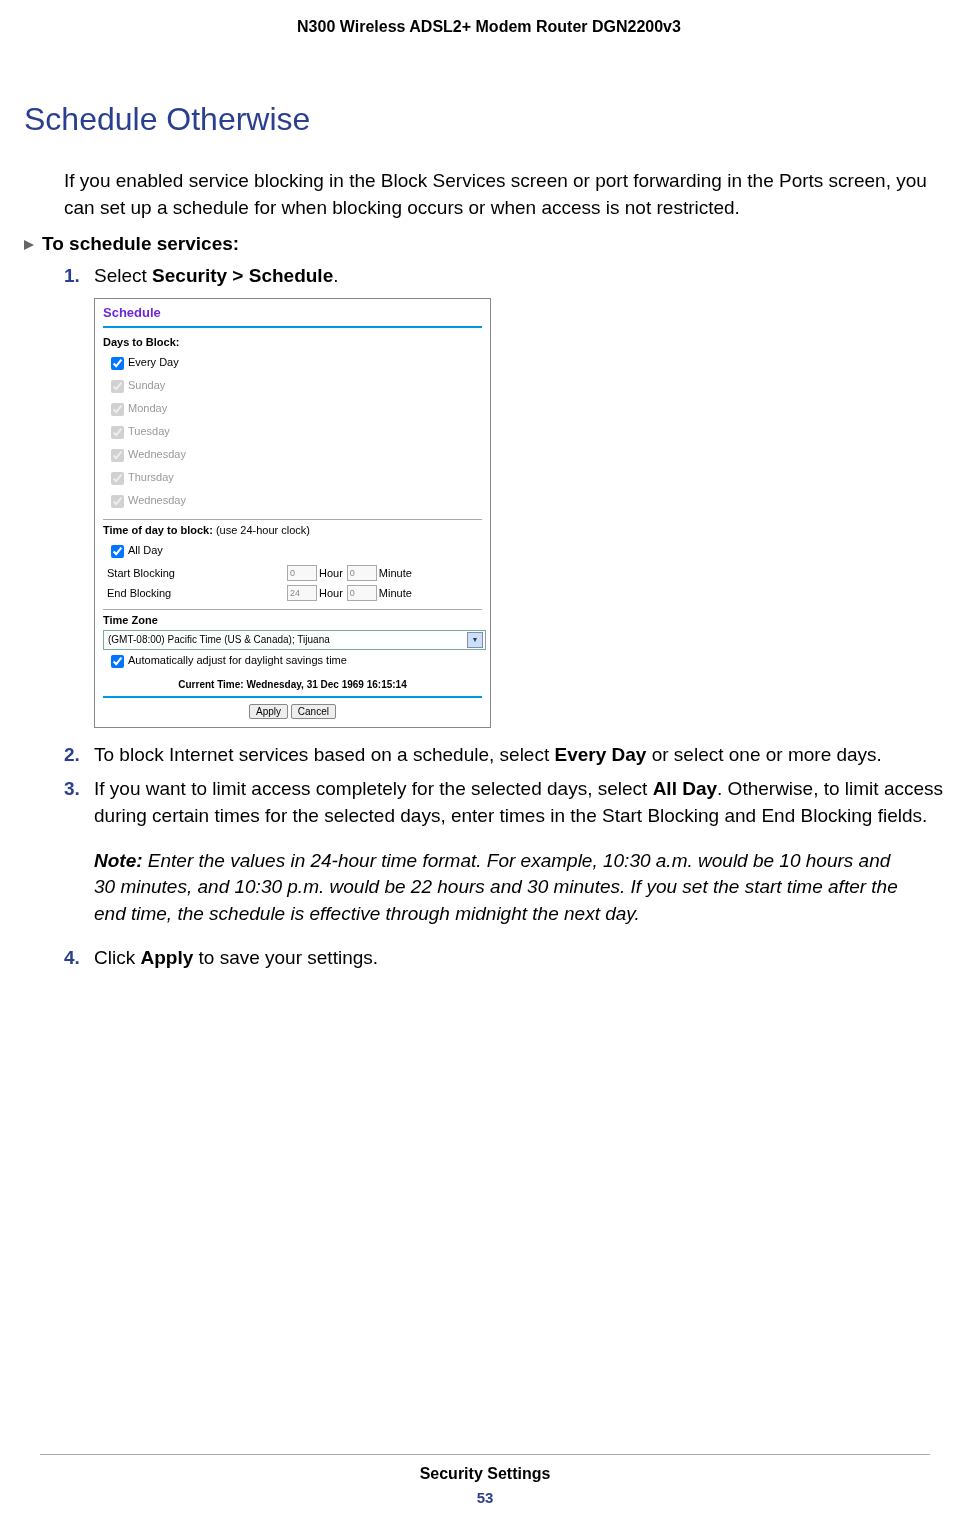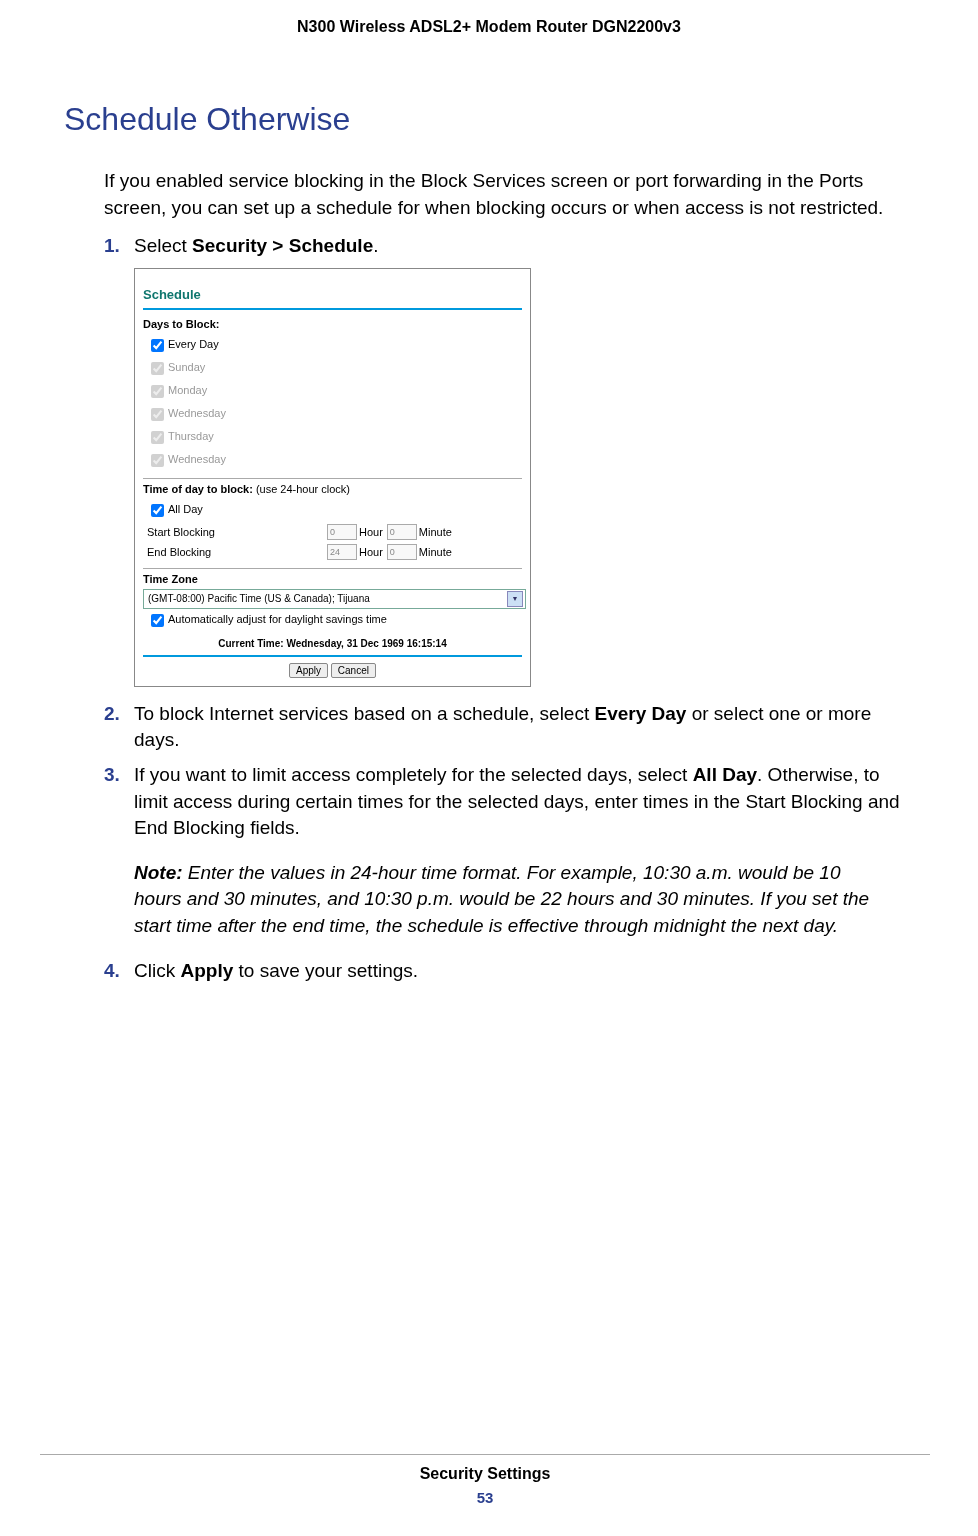--- a/index.html
+++ b/index.html
@@ -5,21 +5,21 @@
     body {
       font-family: Arial, Helvetica, sans-serif;
       margin: 0;
       padding: 0;
       background: white;
       width: 978px;
       height: 1536px;
       position: relative;
     }
     .page {
-      padding: 0 64px;
+      padding: 0 24px;
     }
     .header-title {
       text-align: center;
       font-weight: bold;
       font-size: 16px;
       padding-top: 18px;
       padding-bottom: 10px;
     }
     .section-heading {
       color: #2a3f8f;
@@ -69,25 +69,24 @@
       border: 1px solid #888;
       width: 395px;
       margin-left: 70px;
       margin-top: 8px;
       margin-bottom: 14px;
       font-family: Arial, sans-serif;
       font-size: 10px;
       padding: 0;
     }
     .ss-title {
-      color: #0f766e;
+      color: #6d28d9;
       font-weight: bold;
       padding: 6px 8px 4px 8px;
       font-size: 13px;
-      margin-top: 12px;
     }
     .ss-hr {
       border-top: 2px solid #0099dd;
       margin: 2px 8px 8px 8px;
     }
     .ss-section {
       padding: 0 8px;
     }
     .ss-subhead {
       font-weight: bold;
@@ -208,38 +207,46 @@
 </head>
 <body>
 
 <div class="page">
   <div class="header-title">N300 Wireless ADSL2+ Modem Router DGN2200v3</div>
 
   <div class="section-heading">Schedule Otherwise</div>
 
   <div class="intro-text">If you enabled service blocking in the Block Services screen or port forwarding in the Ports screen, you can set up a schedule for when blocking occurs or when access is not restricted.</div>
 
+  <div class="procedure-heading">
+    <span class="arrow-icon">
+      <svg width="10" height="10" viewBox="0 0 10 10">
+          <polygon points="0,0 10,5 0,10" fill="#666"></polygon>
+        </svg>
+    </span><span>To schedule services:</span>
+  </div>
 
   <div class="step-list">
     <div class="step">
       <span class="step-num">1.</span>
       <span class="step-text">
         <span>Select </span><b>Security &gt; Schedule</b><span>.</span>
       </span>
     </div>
   </div>
 
   <div class="screenshot">
     <div class="ss-title">Schedule</div>
     <div class="ss-hr"></div>
     <div class="ss-section">
       <div class="ss-subhead">Days to Block:</div>
       <div class="ss-check-row"><input type="checkbox" checked="" style=""><span>Every Day</span></div>
       <div class="ss-check-row" style="color:#999;"><input type="checkbox" checked="" disabled="" style=""><span>Sunday</span></div>
       <div class="ss-check-row" style="color:#999;"><input type="checkbox" checked="" disabled="" style=""><span>Monday</span></div>
+      <div class="ss-check-row" style="color:#999;"><input type="checkbox" checked="" disabled="" style=""><span>Tuesday</span></div>
       <div class="ss-check-row" style="color:#999;"><input type="checkbox" checked="" disabled="" style=""><span>Wednesday</span></div>
       <div class="ss-check-row" style="color:#999;"><input type="checkbox" checked="" disabled="" style=""><span>Thursday</span></div>
       <div class="ss-check-row" style="color:#999;"><input type="checkbox" checked="" disabled="" style=""><span>Wednesday</span></div>
     </div>
     <div class="ss-divider"></div>
     <div class="ss-section">
       <div class="ss-subhead"><span>Time of day to block: </span><span class="ss-subhead-note">(use 24-hour clock)</span></div>
       <div class="ss-check-row"><input type="checkbox" checked="" style=""><span>All Day</span></div>
       <div class="ss-time-row">
         <span class="ss-time-label">Start Blocking</span>

